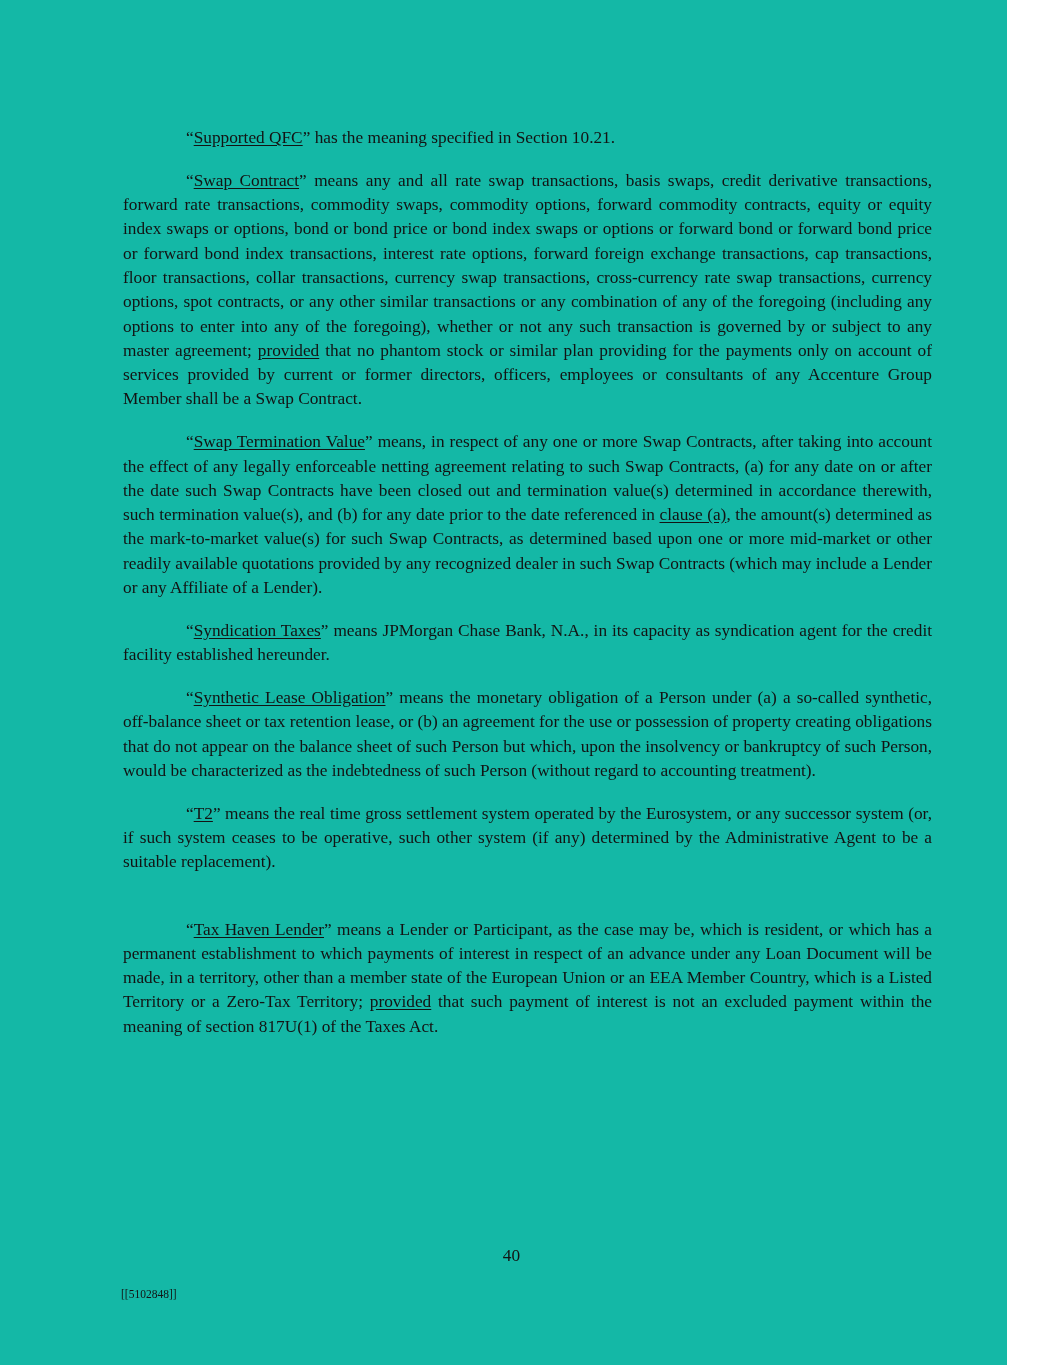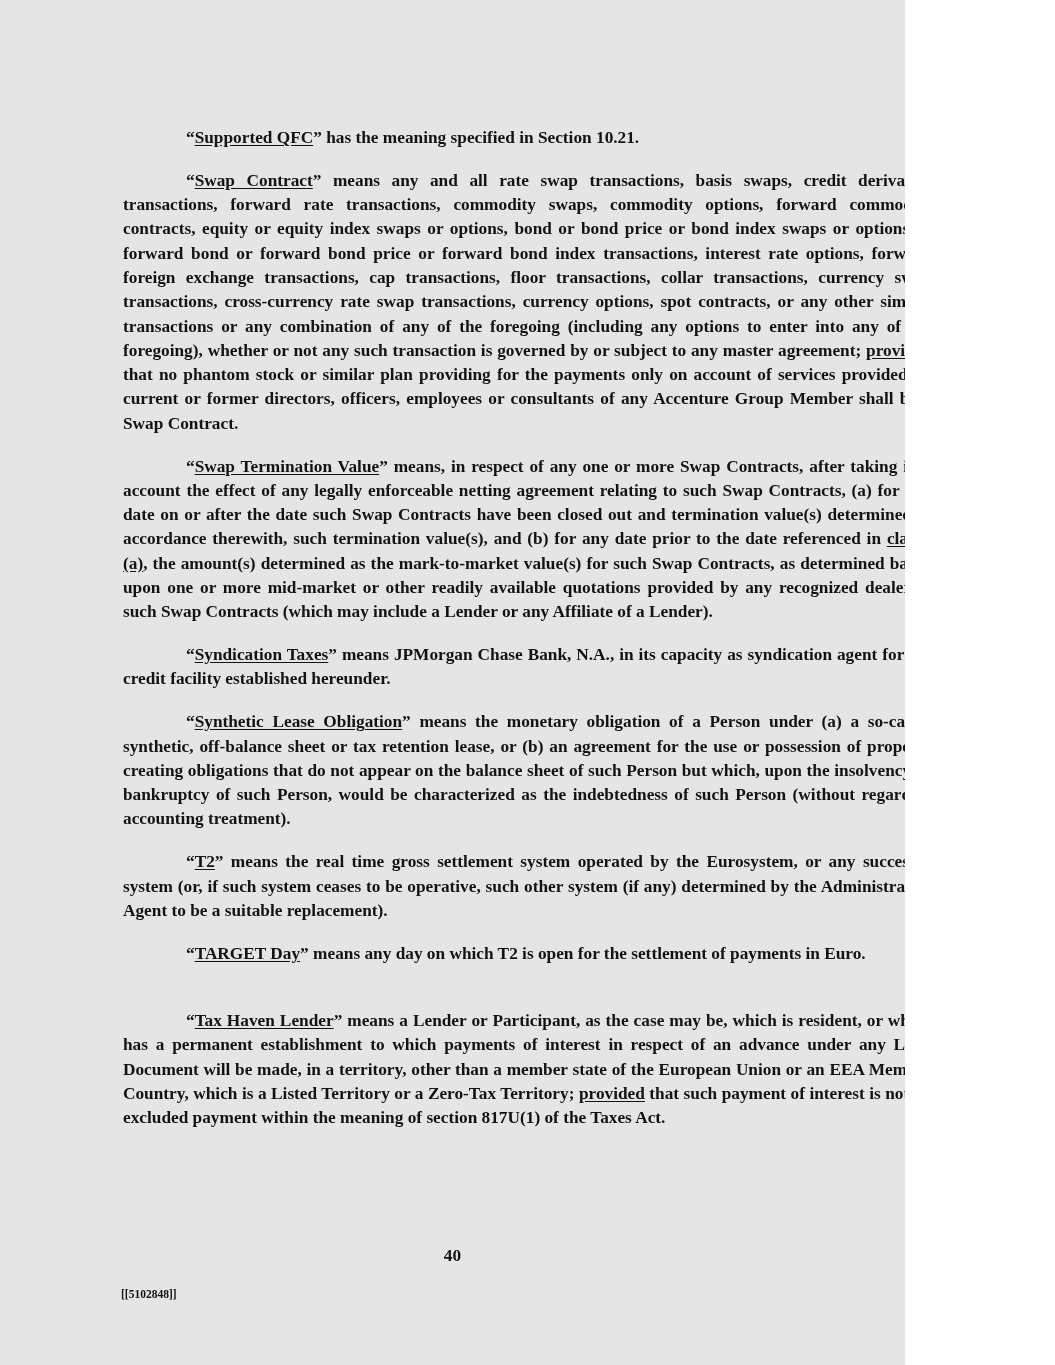--- a/index.html
+++ b/index.html
@@ -2,27 +2,26 @@
 <html><head>
 <meta charset="utf-8">
 <style>
   html, body {
     margin: 0;
     padding: 0;
     background: #ffffff;
   }
   .page {
     position: relative;
-    width: 905px;
+    width: 1007px;
     height: 1365px;
-    background: #e5e5e5;
+    background: #14b8a6;
     overflow: hidden;
     font-family: "Liberation Serif", "DejaVu Serif", serif;
     color: #131313;
-    font-weight: bold;
   }
   .content {
     position: absolute;
     left: 123px;
     top: 126px;
     width: 809px;
   }
   p.para {
     margin: 0 0 18.5px 0;
     font-size: 17.3px;
@@ -34,21 +33,21 @@
     margin-bottom: 0;
     margin-top: 43px;
   }
   .ul {
     text-decoration: underline;
     text-underline-offset: 2px;
   }
   .page-number {
     position: absolute;
     top: 1246px;
-    left: 0;
+    left: 8px;
     width: 100%;
     text-align: center;
     font-size: 17.3px;
     line-height: 20px;
   }
   .doc-tag {
     position: absolute;
     left: 121px;
     top: 1287px;
     font-size: 11.5px;
@@ -59,18 +58,17 @@
 <body>
 
 <div class="page">
   <div class="content">
       <p class="para"><span>“</span><span class="ul">Supported QFC</span><span>” has the meaning specified in Section 10.21.</span></p>
       <p class="para"><span>“</span><span class="ul">Swap Contract</span><span>” means any and all rate swap transactions, basis swaps, credit derivative transactions, forward rate transactions, commodity swaps, commodity options, forward commodity contracts, equity or equity index swaps or options, bond or bond price or bond index swaps or options or forward bond or forward bond price or forward bond index transactions, interest rate options, forward foreign exchange transactions, cap transactions, floor transactions, collar transactions, currency swap transactions, cross-currency rate swap transactions, currency options, spot contracts, or any other similar transactions or any combination of any of the foregoing (including any options to enter into any of the foregoing), whether or not any such transaction is governed by or subject to any master agreement; </span><span class="ul">provided</span><span> that no phantom stock or similar plan providing for the payments only on account of services provided by current or former directors, officers, employees or consultants of any Accenture Group Member shall be a Swap Contract.</span></p>
       <p class="para"><span>“</span><span class="ul">Swap Termination Value</span><span>” means, in respect of any one or more Swap Contracts, after taking into account the effect of any legally enforceable netting agreement relating to such Swap Contracts, (a) for any date on or after the date such Swap Contracts have been closed out and termination value(s) determined in accordance therewith, such termination value(s), and (b) for any date prior to the date referenced in </span><span class="ul">clause (a)</span><span>, the amount(s) determined as the mark-to-market value(s) for such Swap Contracts, as determined based upon one or more mid-market or other readily available quotations provided by any recognized dealer in such Swap Contracts (which may include a Lender or any Affiliate of a Lender).</span></p>
       <p class="para"><span>“</span><span class="ul">Syndication Taxes</span><span>” means JPMorgan Chase Bank, N.A., in its capacity as syndication agent for the credit facility established hereunder.</span></p>
       <p class="para"><span>“</span><span class="ul">Synthetic Lease Obligation</span><span>” means the monetary obligation of a Person under (a) a so-called synthetic, off-balance sheet or tax retention lease, or (b) an agreement for the use or possession of property creating obligations that do not appear on the balance sheet of such Person but which, upon the insolvency or bankruptcy of such Person, would be characterized as the indebtedness of such Person (without regard to accounting treatment).</span></p>
       <p class="para"><span>“</span><span class="ul">T2</span><span>” means the real time gross settlement system operated by the Eurosystem, or any successor system (or, if such system ceases to be operative, such other system (if any) determined by the Administrative Agent to be a suitable replacement).</span></p>
-      <p class="para"><span>“</span><span class="ul">TARGET Day</span><span>” means any day on which T2 is open for the settlement of payments in Euro.</span></p>
       <p class="para"><span>“</span><span class="ul">Tax Haven Lender</span><span>” means a Lender or Participant, as the case may be, which is resident, or which has a permanent establishment to which payments of interest in respect of an advance under any Loan Document will be made, in a territory, other than a member state of the European Union or an EEA Member Country, which is a Listed Territory or a Zero-Tax Territory; </span><span class="ul">provided</span><span> that such payment of interest is not an excluded payment within the meaning of section 817U(1) of the Taxes Act.</span></p>
     </div>
   <div class="page-number">40</div>
   <div class="doc-tag">[[5102848]]</div>
 </div>
 
 </body></html>

